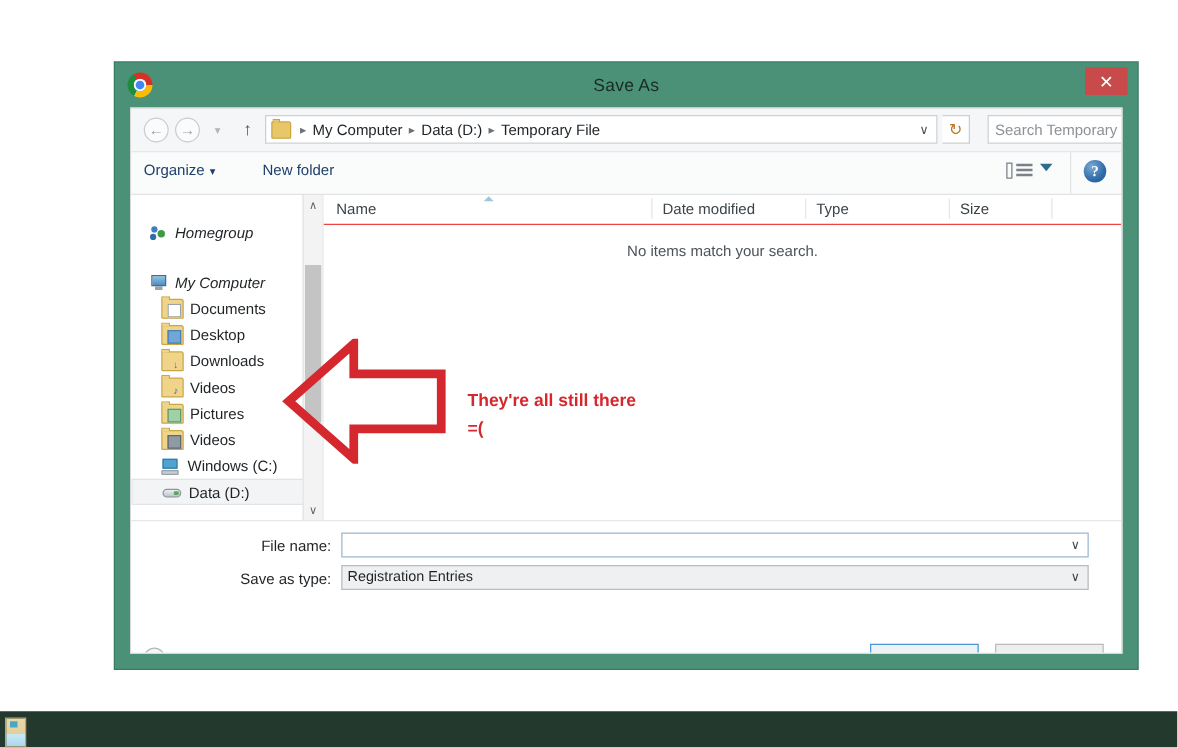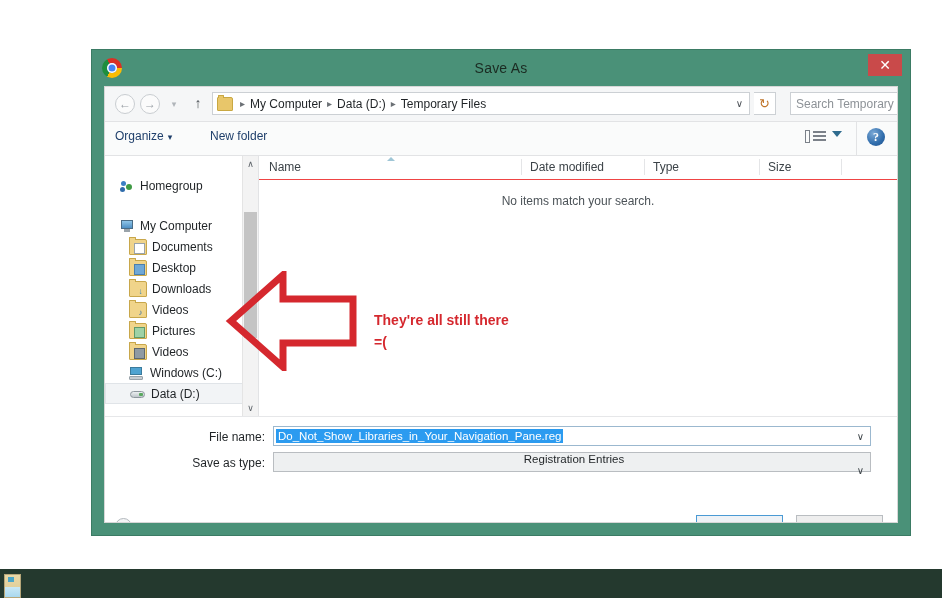--- a/index.html
+++ b/index.html
@@ -477,21 +477,21 @@
     box-sizing: border-box;
   }
   .ic-drive::after {
     content: "";
     position: absolute;
     right: 3px; top: 6px;
     width: 4px; height: 3px;
     background: #5aa85f;
     border-radius: 1px;
   }
-  .indent-0 { padding-left: 14px; }
+  .indent-0 { padding-left: 14px; font-style: italic; }
   .indent-1 { padding-left: 24px; }
 
   #nav-scrollbar {
     position: absolute;
     left: 137px; top: 0;
     width: 16px;
     height: 260px;
     background: #f3f3f3;
     border-left: 1px solid #e4e4e4;
     box-sizing: border-box;
@@ -619,21 +619,20 @@
   #filetype-combo {
     position: absolute;
     left: 168px; top: 35px;
     width: 598px; height: 20px;
     border: 1px solid #b9bdc1;
     background: #eef0f1;
     box-sizing: border-box;
     display: flex;
     align-items: center;
     cursor: pointer;
-    flex-direction: column;
   }
   #filetype-value {
     font-size: 11.5px;
     color: #1f2326;
     margin-left: 4px;
     white-space: nowrap;
     font-family: "Liberation Sans", sans-serif;
   }
   #filetype-caret {
     margin-left: auto;
@@ -755,21 +754,21 @@
         <div id="nav-recent">▾</div>
         <div id="nav-up">↑</div>
 
         <div id="breadcrumb-box">
           <span class="crumb-folder-icon"></span>
           <span class="crumb-sep">▸</span>
           <span class="crumb-text">My Computer</span>
           <span class="crumb-sep">▸</span>
           <span class="crumb-text">Data (D:)</span>
           <span class="crumb-sep">▸</span>
-          <span class="crumb-text">Temporary Files</span>
+          <span class="crumb-text">Temporary File</span>
           <span id="breadcrumb-chevron">∨</span>
         </div>
 
         <button id="refresh-button">↻</button>
 
         <div id="search-box">
           <input id="search-input" type="text" placeholder="Search Temporary Files" style="">
 
         </div>
       </div>
@@ -883,21 +882,20 @@
             <div class="col-head" style="left:509px;">Size</div>
             <div class="col-div" style="left:582px;"></div>
           </div>
           <div id="empty-message">No items match your search.</div>
         </div>
       </div>
 
       <div id="form-area">
         <div class="form-label" id="filename-label">File name:</div>
         <div id="filename-combo">
-          <span id="filename-value">Do_Not_Show_Libraries_in_Your_Navigation_Pane.reg</span>
           <span id="filename-caret">∨</span>
         </div>
 
         <div class="form-label" id="filetype-label">Save as type:</div>
         <div id="filetype-combo">
           <span id="filetype-value">Registration Entries</span>
           <span id="filetype-caret">∨</span>
         </div>
       </div>
 

